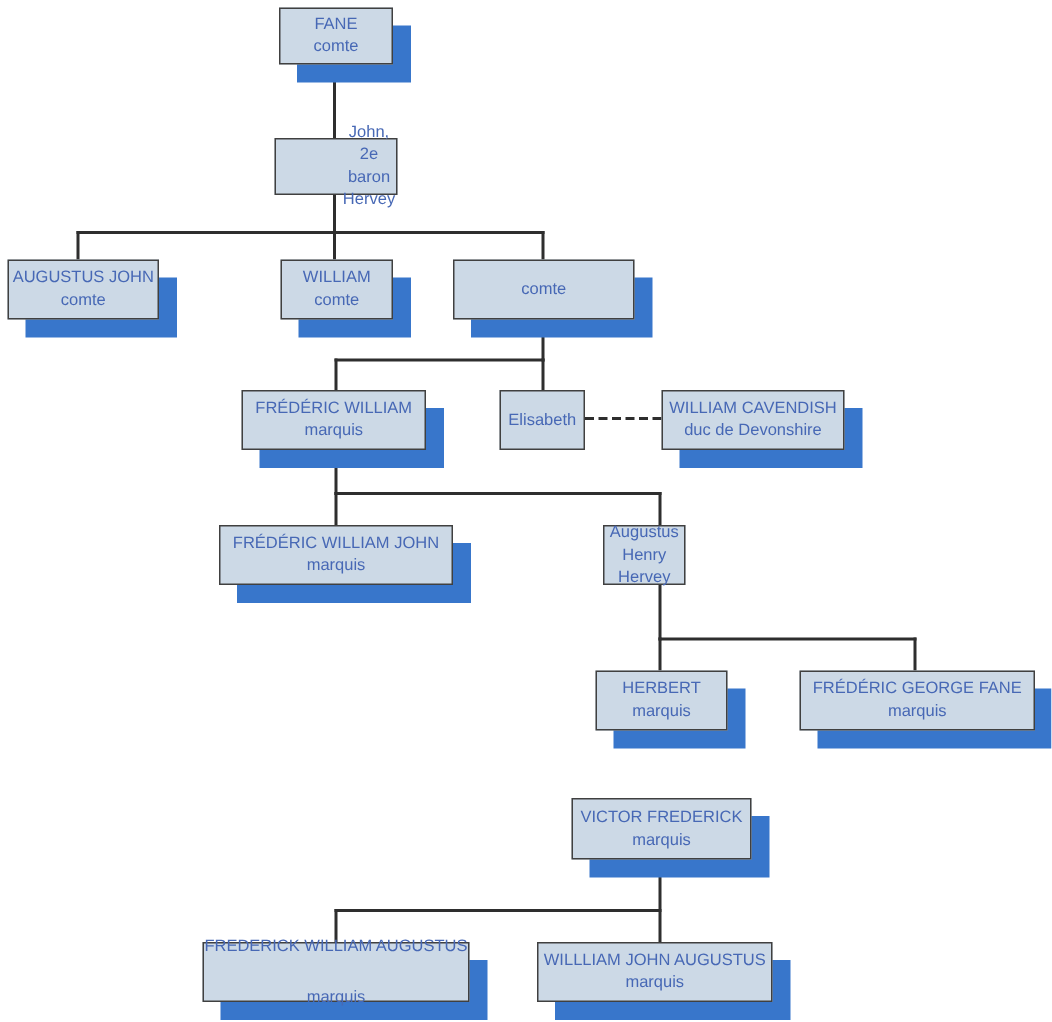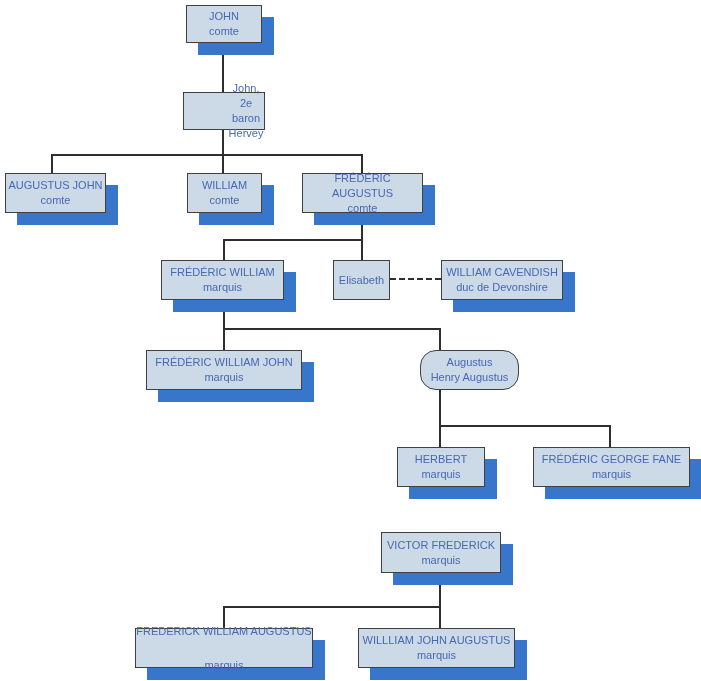--- a/index.html
+++ b/index.html
@@ -43,41 +43,40 @@
   <div class="vline" style="left:439px; top:328px; height:22px;"></div>
   <div class="vline" style="left:439px; top:390px; height:37px;"></div>
   <div class="hline" style="left:439px; top:425px; width:172px;"></div>
   <div class="vline" style="left:439px; top:425px; height:22px;"></div>
   <div class="vline" style="left:609px; top:425px; height:22px;"></div>
   <div class="vline" style="left:439px; top:573px; height:55px;"></div>
   <div class="hline" style="left:223px; top:606px; width:218px;"></div>
   <div class="vline" style="left:223px; top:606px; height:22px;"></div>
 
   <div class="node shadowed" style="left:186px; top:5px; width:76px; height:38px;">
-    <span>JOHN</span>
+    <span>FANE</span>
     <span>comte</span>
   </div>
 
   <div class="node" style="left:183px; top:92px; width:82px; height:38px;padding-left:44px;">
     <span>John, 2e baron</span>
     <span>Hervey</span>
   </div>
 
   <div class="node shadowed" style="left:5px; top:173px; width:101px; height:40px;">
     <span>AUGUSTUS JOHN</span>
     <span>comte</span>
   </div>
 
   <div class="node shadowed" style="left:187px; top:173px; width:75px; height:40px;">
     <span>WILLIAM</span>
     <span>comte</span>
   </div>
 
   <div class="node shadowed" style="left:302px; top:173px; width:121px; height:40px;">
-    <span>FRÉDÉRIC AUGUSTUS</span>
     <span>comte</span>
   </div>
 
   <div class="node shadowed" style="left:161px; top:260px; width:123px; height:40px;">
     <span>FRÉDÉRIC WILLIAM</span>
     <span>marquis</span>
   </div>
 
   <div class="node shadowed" style="left:441px; top:260px; width:122px; height:40px;">
     <span>WILLIAM CAVENDISH</span>
@@ -87,23 +86,23 @@
   <div class="node" style="left:333px; top:260px; width:57px; height:40px;">
     <span>Elisabeth</span>
     <span></span>
   </div>
 
   <div class="node shadowed" style="left:146px; top:350px; width:156px; height:40px;">
     <span>FRÉDÉRIC WILLIAM JOHN</span>
     <span>marquis</span>
   </div>
 
-  <div class="node" style="left:420px; top:350px; width:99px; height:40px;border-radius:16px;">
+  <div class="node" style="left:402px; top:350px; width:55px; height:40px;">
     <span>Augustus</span>
-    <span>Henry Augustus</span>
+    <span>Henry Hervey</span>
   </div>
 
   <div class="node shadowed" style="left:397px; top:447px; width:88px; height:40px;">
     <span>HERBERT</span>
     <span>marquis</span>
   </div>
 
   <div class="node shadowed" style="left:533px; top:447px; width:157px; height:40px;">
     <span>FRÉDÉRIC GEORGE FANE</span>
     <span>marquis</span>

